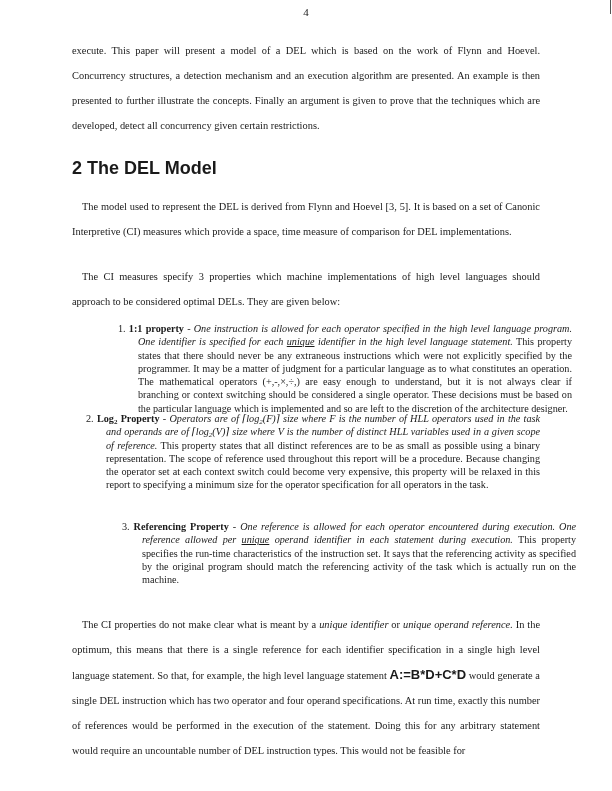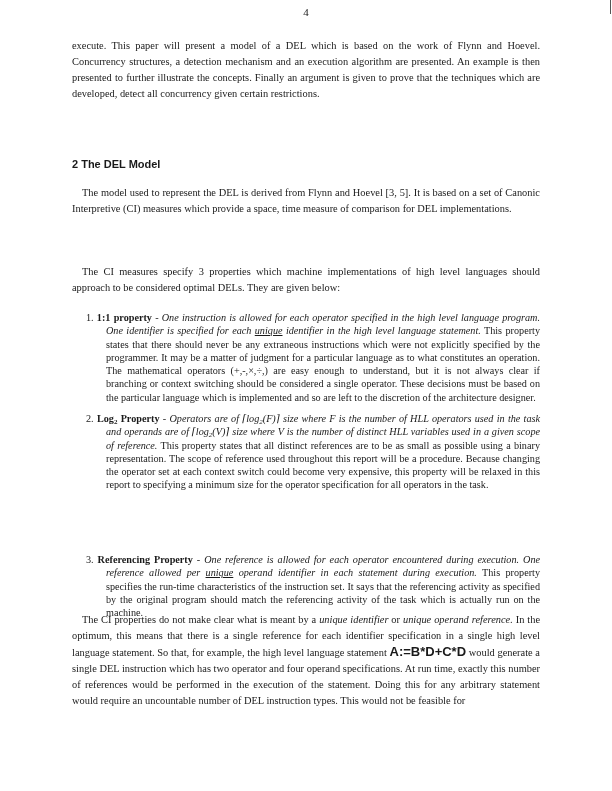--- a/index.html
+++ b/index.html
@@ -30,31 +30,31 @@
       top: 6px;
       left: 0; width: 612px;
       text-align: center;
       font-size: 11px;
     }
     .para {
       position: absolute;
       left: 72px;
       width: 468px;
       font-size: 10.4px;
-      line-height: 16px;
+      line-height: 25px;
       text-align: justify;
     }
     .para.indent { text-indent: 10px; }
     .heading {
       position: absolute;
       left: 72px;
       top: 158px;
       font-family: "Liberation Sans", "DejaVu Sans", sans-serif;
       font-weight: bold;
-      font-size: 11px;
+      font-size: 18px;
     }
     .list-item {
       position: absolute;
       left: 86px;
       width: 454px;
       font-size: 10.2px;
       line-height: 13.3px;
       text-align: justify;
       padding-left: 20px;
       text-indent: -20px;
@@ -71,34 +71,34 @@
 <div class="page">
 
   <div class="right-edge"></div>
 
   <div class="page-number">4</div>
 
   <p class="para" style="top:38px;">execute.  This paper will present a model of a DEL which is based on the work of Flynn and Hoevel. Concurrency structures, a detection mechanism and an execution algorithm are presented. An example is then presented to further illustrate the concepts.  Finally an argument is given to prove that the techniques which are developed, detect all concurrency given certain restrictions.</p>
 
   <h2 class="heading">2 The DEL Model</h2>
 
-  <p class="para indent" style="top:185px;">The model used to represent the DEL is derived from Flynn and Hoevel [3, 5].  It is based on a set of Canonic Interpretive (CI) measures which provide a space, time measure of comparison for DEL implementations.</p>
+  <p class="para indent" style="top:194px;">The model used to represent the DEL is derived from Flynn and Hoevel [3, 5].  It is based on a set of Canonic Interpretive (CI) measures which provide a space, time measure of comparison for DEL implementations.</p>
 
   <p class="para indent" style="top:253px;margin-top:11px;">The CI measures specify 3 properties which machine implementations of high level languages should approach to be considered optimal DELs.  They are given below:</p>
 
-  <div class="list-item" style="top:311px;">
+  <div class="list-item" style="top:322px;margin-left:32px;">
     <span>1.</span>
     <span class="term">1:1 property</span><span> - </span><span class="def"><span>One instruction is allowed for each operator specified in the high level language program.  One identifier is specified for each </span><span class="u">unique</span><span> identifier in the high level language statement.</span></span><span> This property states that there should never be any extraneous instructions which were not explicitly specified by the programmer.  It may be a matter of judgment for a particular language as to what constitutes an operation.  The mathematical operators (+,-,×,÷,) are easy enough to understand, but it is not always clear if branching or context switching should be considered a single operator.  These decisions must be based on the particular language which is implemented and so are left to the discretion of the architecture designer.</span>
   </div>
 
   <div class="list-item" style="top:412px;">
     <span>2.</span>
     <span class="term"><span>Log</span><sub>2</sub><span> Property</span></span><span> - </span><span class="def"><span>Operators are of ⌈log</span><sub>2</sub><span>(F)⌉ size where F is the number of HLL operators used in the task and operands are of ⌈log</span><sub>2</sub><span>(V)⌉ size where V is the number of distinct HLL variables used in a given scope of reference.</span></span><span>  This property states that all distinct references are to be as small as possible using a binary representation.  The scope of reference used throughout this report will be a procedure.  Because changing the operator set at each context switch could become very expensive, this property will be relaxed in this report to specifying a minimum size for the operator specification for all operators in the task.</span>
   </div>
 
-  <div class="list-item" style="top:553px;">
+  <div class="list-item" style="top:520px;margin-left:36px;">
     <span>3.</span>
     <span class="term">Referencing Property</span><span> - </span><span class="def"><span>One reference is allowed for each operator encountered during execution. One reference allowed per </span><span class="u">unique</span><span> operand identifier in each statement during execution.</span></span><span> This property specifies the run-time characteristics of the instruction set.  It says that the referencing activity as specified by the original program should match the referencing activity of the task which is actually run on the machine.</span>
   </div>
 
   <p class="para indent" style="top:612px;"><span>The CI properties do not make clear what is meant by a </span><em>unique identifier</em><span> or </span><em>unique operand reference.</em><span>  In the optimum, this means that there is a single reference for each identifier specification in a single high level language statement.  So that, for example, the high level language statement </span><span class="stmt">A:=B*D+C*D</span><span> would generate a single DEL instruction which has two operator and four operand specifications.  At run time, exactly this number of references would be performed in the execution of the statement.  Doing this for any arbitrary statement would require an uncountable number of DEL instruction types.  This would not be feasible for</span></p>
 
 </div>
 
 </body></html>

